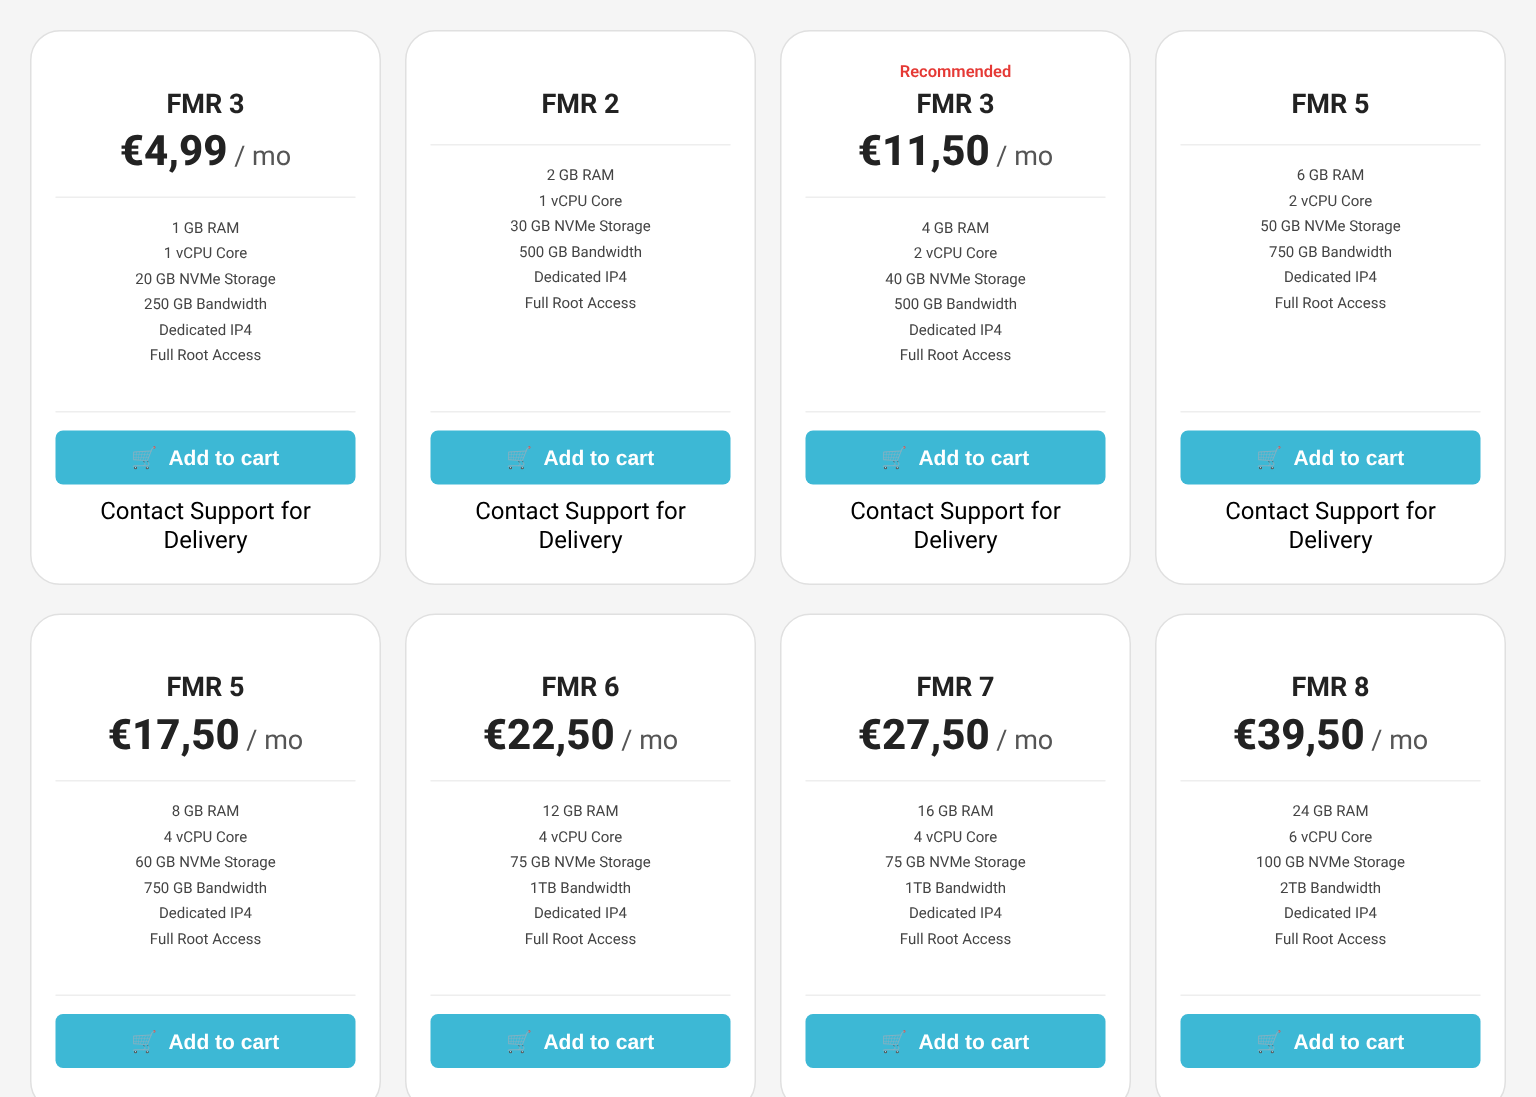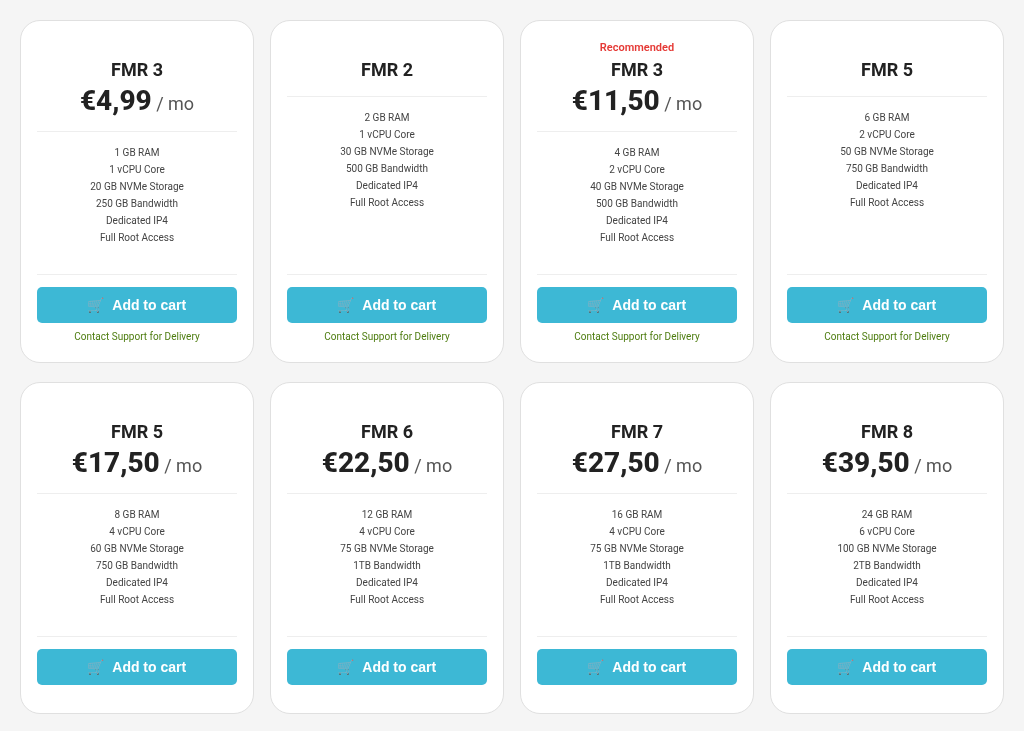--- a/index.html
+++ b/index.html
@@ -75,22 +75,22 @@
       display: flex;
       align-items: center;
       justify-content: center;
       gap: 7px;
       margin-bottom: 8px;
     }
     .cart-icon {
       font-size: 14px;
     }
     .contact-support {
-      font-size: 10px;
-      color: #4d7c0f;
+      font-size: 16px;
+      color: #000000;
     }
   </style>
 </head>
 <body>
 
 <div id="app"><div class="grid">
       <div class="card">
         <div class="card-badge"></div>
         <div class="card-name">FMR 3</div>
         <div class="card-price">€4,99<span class="mo"> / mo</span></div>

